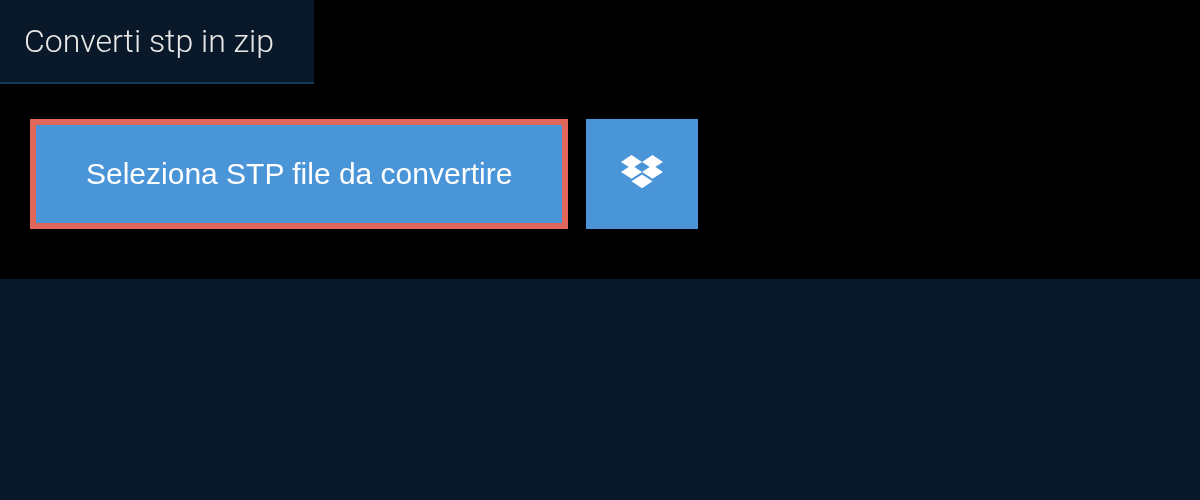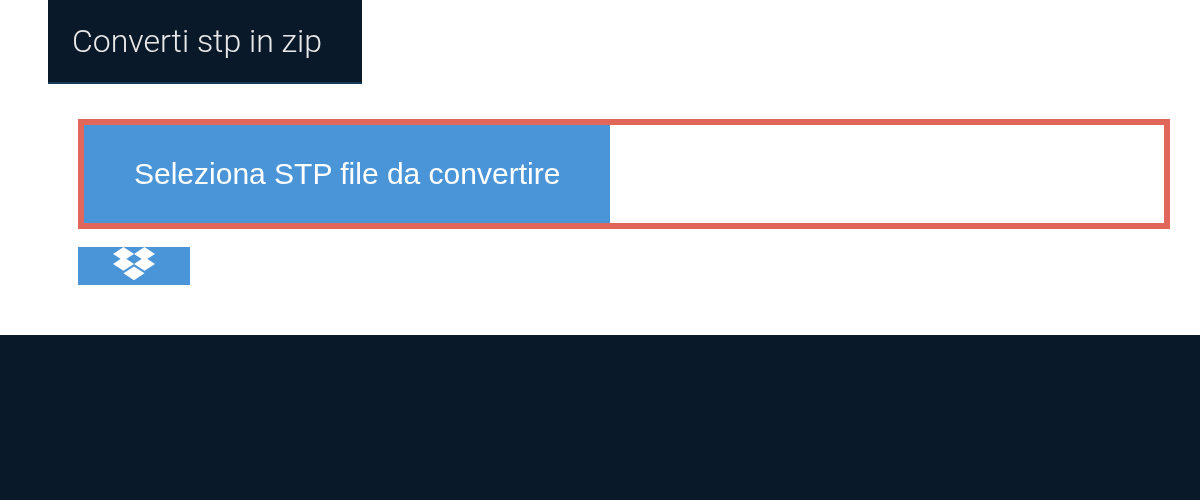--- a/index.html
+++ b/index.html
@@ -8,40 +8,38 @@
       box-sizing: border-box;
     }
     body {
       width: 1200px;
       height: 500px;
       background: #0a1929;
       font-family: -apple-system, BlinkMacSystemFont, "Segoe UI", Roboto, sans-serif;
       overflow: hidden;
     }
     .panel {
-      background: #ffffff;
+      background: #000000;
       width: 100%;
       padding-bottom: 50px;
-      padding-left: 48px;
     }
     .tab {
       display: inline-block;
       background: #0a1929;
       color: #e8e8e8;
       font-size: 32px;
       font-weight: 300;
       padding: 22px 40px 22px 24px;
       border-bottom: 2px solid #183a5a;
     }
     .button-row {
       display: flex;
       padding: 35px 30px 0 30px;
       gap: 18px;
       align-items: stretch;
-      flex-direction: column;
     }
     .select-file-wrapper {
       border: 6px solid #e0675a;
       display: inline-block;
     }
     .select-file-button {
       background: #4a94d8;
       color: #ffffff;
       font-size: 30px;
       font-weight: 300;

